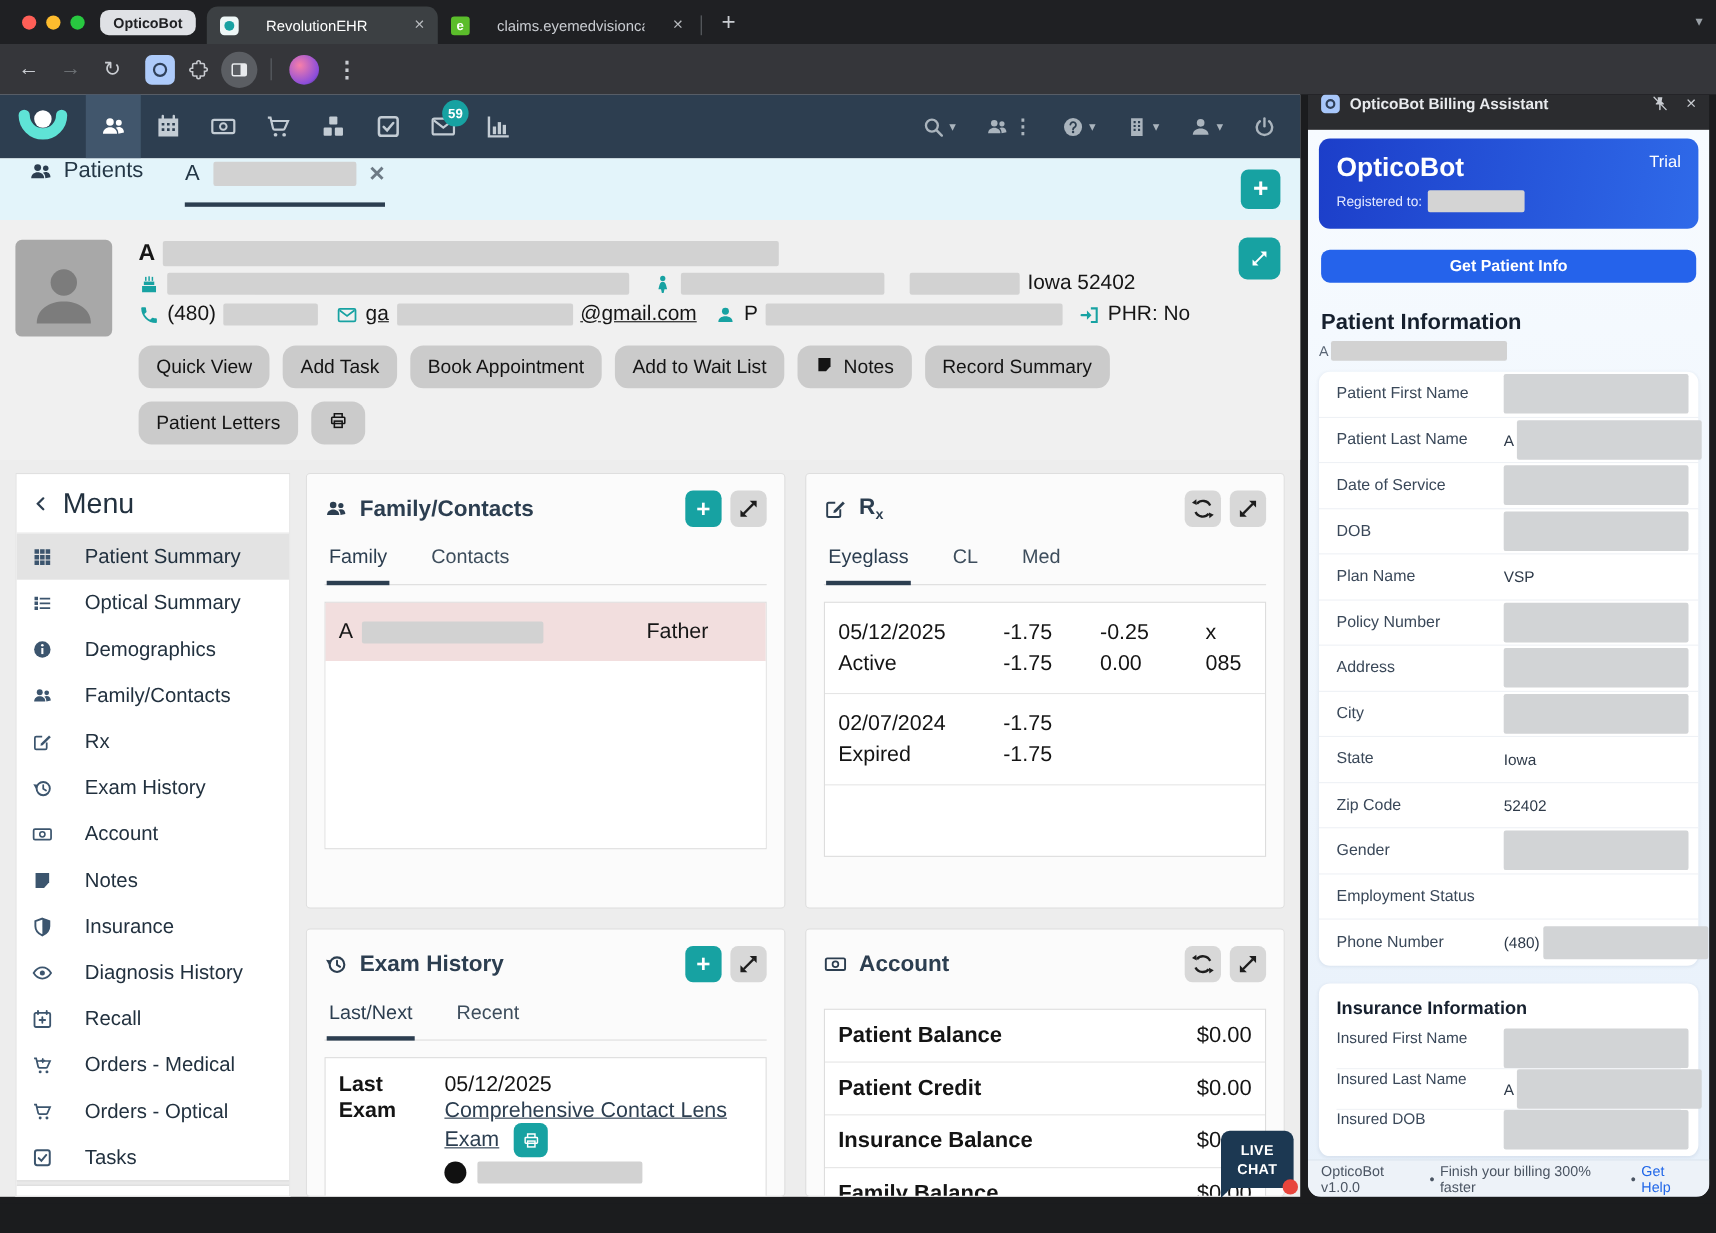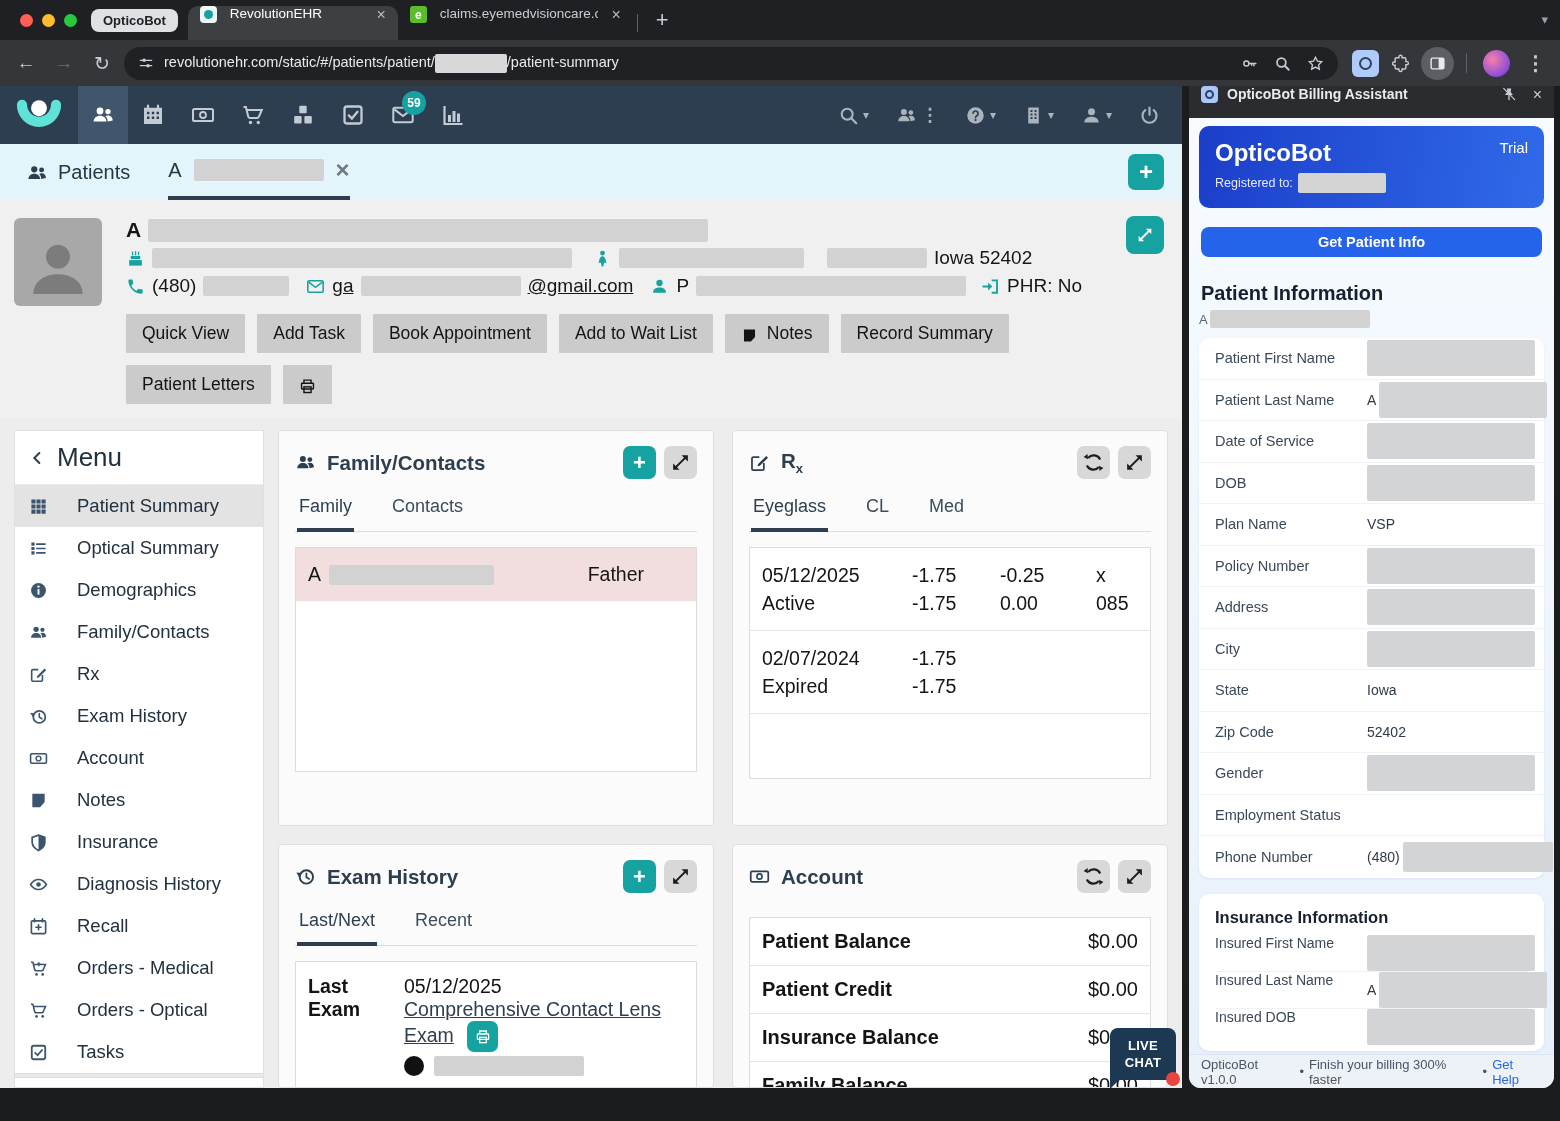--- a/index.html
+++ b/index.html
@@ -5,21 +5,21 @@
 *{box-sizing:border-box;margin:0;padding:0}
 html,body{width:1560px;height:1121px;overflow:hidden}
 body{background:#1b1c1e;font-family:"Liberation Sans",sans-serif;-webkit-font-smoothing:antialiased}
 .ic{width:1em;height:1em;display:inline-block;vertical-align:middle}
 
 .tabstrip{height:40px;background:#1f2023;display:flex;align-items:center;padding:0 10px;position:relative}
 .lights{display:flex;gap:9px;margin:0 14px 0 10px}
 .light{width:13px;height:13px;border-radius:50%}
 .l-red{background:#ff5f57}.l-yellow{background:#febc2e}.l-green{background:#28c840}
 .tabgroup{background:#dfe1e5;color:#202124;font-size:13px;font-weight:bold;padding:4px 12px;border-radius:8px;margin-right:10px}
-.tab{display:flex;gap:13px;height:34px;margin-top:6px;padding:0 12px;border-radius:10px 10px 0 0;font-size:13.5px;max-width:235px;min-width:210px}
+.tab{display:flex;align-items:center;gap:25px;height:34px;margin-top:6px;padding:0 12px;border-radius:10px 10px 0 0;font-size:13.5px;max-width:235px;min-width:210px}
 .tab.active{background:#3c4043;color:#fff}
 .tab.inactive{color:#c9ccd1}
 .tab .tclose{margin-left:auto;color:#b7babe;font-size:16px;cursor:pointer}
 .fav-rev{width:17px;height:17px;border-radius:4px;background:#eef7f7;position:relative;flex:0 0 auto}
 .fav-rev::after{content:"";position:absolute;left:4px;top:4px;width:9px;height:9px;border-radius:50%;background:#17a2a2}
 .fav-eyemed{width:17px;height:17px;border-radius:3px;background:#5bbd2b;color:#fff;font-size:12px;font-weight:bold;display:flex;align-items:center;justify-content:center;flex:0 0 auto}
 .newtab{color:#c9ccd1;font-size:22px;margin-left:14px}
 .tabsep{width:1px;height:18px;background:#5f6368;margin:6px 4px 0}
 .strip-caret{position:absolute;right:12px;top:12px;color:#9aa0a6;font-size:13px}
 .toolbar{height:46px;background:#35363a;display:flex;align-items:center;padding:0 10px;gap:6px}
@@ -42,40 +42,40 @@
 .navbar{height:58px;background:#2d3e50;display:flex;align-items:center;flex:0 0 auto}
 .logo{width:78px;display:flex;align-items:center;justify-content:center}
 .navcell{width:50px;height:58px;display:flex;align-items:center;justify-content:center;color:#c3ccd4;font-size:24px;position:relative}
 .navcell.active{background:#41566c;color:#fff}
 .badge{position:absolute;top:5px;right:2px;background:#17a2a2;color:#fff;font-size:12px;font-weight:bold;min-width:24px;height:24px;border-radius:12px;display:flex;align-items:center;justify-content:center;padding:0 4px}
 .nav-right{margin-left:auto;display:flex;align-items:center;gap:27px;padding-right:22px;color:#aab4bd;font-size:21px}
 .nr{display:flex;align-items:center;gap:4px}
 .caret{font-size:12px}
 .dots{font-size:18px;font-weight:bold;letter-spacing:-1px}
 
-.ptabs{height:56px;background:#e3f4fa;display:flex;align-items:flex-end;padding:0 0 0 26px;position:relative;flex:0 0 auto}
+.ptabs{height:56px;background:#e3f4fa;display:flex;align-items:flex-start;padding:0 0 0 26px;position:relative;flex:0 0 auto}
 .pt-label{display:flex;align-items:center;gap:10px;color:#243746;font-size:20px;padding-bottom:16px}
 .pt-label .ic{font-size:22px;color:#2c3e50}
 .ptab{margin-left:38px;display:flex;align-items:center;gap:12px;padding-bottom:12px;border-bottom:4px solid #2c3e50;color:#243746;font-size:20px}
 .pt-redact{width:130px;height:22px;background:#d2d2d2;border-radius:2px}
 .ptab .tclose2{color:#6d7a85;font-size:24px;font-weight:bold}
 .pt-add{position:absolute;right:18px;top:10px;width:36px;height:36px;background:#17a2a2;border:none;border-radius:7px;color:#fff;font-size:24px;font-weight:bold;display:flex;align-items:center;justify-content:center}
 
 .pheader{background:#f0f0f0;padding:16px 14px 14px;position:relative;flex:0 0 auto}
 .pavatar{position:absolute;left:14px;top:18px;width:88px;height:88px;background:#a8a8a8;border-radius:6px;display:flex;align-items:flex-end;justify-content:center;overflow:hidden}
 .pavatar .ic{font-size:72px;color:#7c7c7c}
 .pinfo{margin-left:112px;color:#161616}
 .prow{display:flex;align-items:center;gap:7px;min-height:28px;font-size:19px}
 .prow .tic{color:#17a2a2;font-size:19px}
 .redact{background:#d2d2d2;border-radius:2px;display:inline-block}
 .pname{font-size:21px;font-weight:bold}
 .email-link{text-decoration:underline;color:#161616}
 .hdr-expand{position:absolute;right:18px;top:16px;width:38px;height:38px;background:#17a2a2;border:none;border-radius:8px;color:#fff;font-size:18px;display:flex;align-items:center;justify-content:center}
 .acts{margin-left:112px;margin-top:14px;display:flex;gap:12px;flex-wrap:wrap;max-width:930px}
-.abtn{background:#cbcbcb;border:none;border-radius:1px;color:#141414;font-size:17.5px;padding:9px 16px;display:flex;align-items:flex-end;gap:9px;font-family:inherit}
+.abtn{background:#cbcbcb;border:none;border-radius:12px;color:#141414;font-size:17.5px;padding:9px 16px;display:flex;align-items:flex-start;gap:9px;font-family:inherit}
 .abtn .ic{font-size:17px}
 
 .content{flex:1;display:flex;gap:14px;padding:12px 14px 0;overflow:hidden}
 .sidemenu{width:250px;background:#fff;border:1px solid #e0e0e0;flex:0 0 auto;overflow:hidden;font-size:18.5px;color:#22313f}
 .sm-head{display:flex;align-items:center;gap:12px;padding:11px 14px;border-bottom:1px solid #ececec;font-size:26px}
 .sm-head .ic{font-size:16px;color:#2c3e50}
 .smi{display:flex;align-items:center;gap:29px;padding:10px 14px}
 .smi .ic{font-size:19px;color:#3c556e;flex:0 0 auto}
 .smi.active{background:#e3e3e3}
 .sm-divider{height:5px;background:#e9e9e9;border-top:1px solid #ddd;border-bottom:1px solid #ddd}
@@ -338,39 +338,20 @@
   </div>
   <span class="tabsep"></span>
   <span class="newtab">+</span>
   <span class="strip-caret">▾</span>
 </div>
 
 <div class="toolbar">
   <span class="navbtn">←</span>
   <span class="navbtn dim">→</span>
   <span class="navbtn">↻</span>
-  <div class="urlbar">
-    <svg class="ic site-ic">
-        <use href="#i-tune"></use>
-      </svg>
-    <span>
-      <span>revolutionehr.com/static/#/patients/patient/</span><span class="url-redact"></span><span>/patient-summary</span>
-    </span>
-    <span class="url-icons">
-      <svg class="ic">
-          <use href="#i-key"></use>
-        </svg>
-      <svg class="ic">
-          <use href="#i-search"></use>
-        </svg>
-      <svg class="ic">
-          <use href="#i-star"></use>
-        </svg>
-    </span>
-  </div>
   <span class="ext-chip">
       <span class="dot"></span>
     </span>
   <span class="tb-ic">
       <svg class="ic">
         <use href="#i-puzzle"></use>
       </svg>
     </span>
   <span class="sp-circle">
       <svg class="ic">

